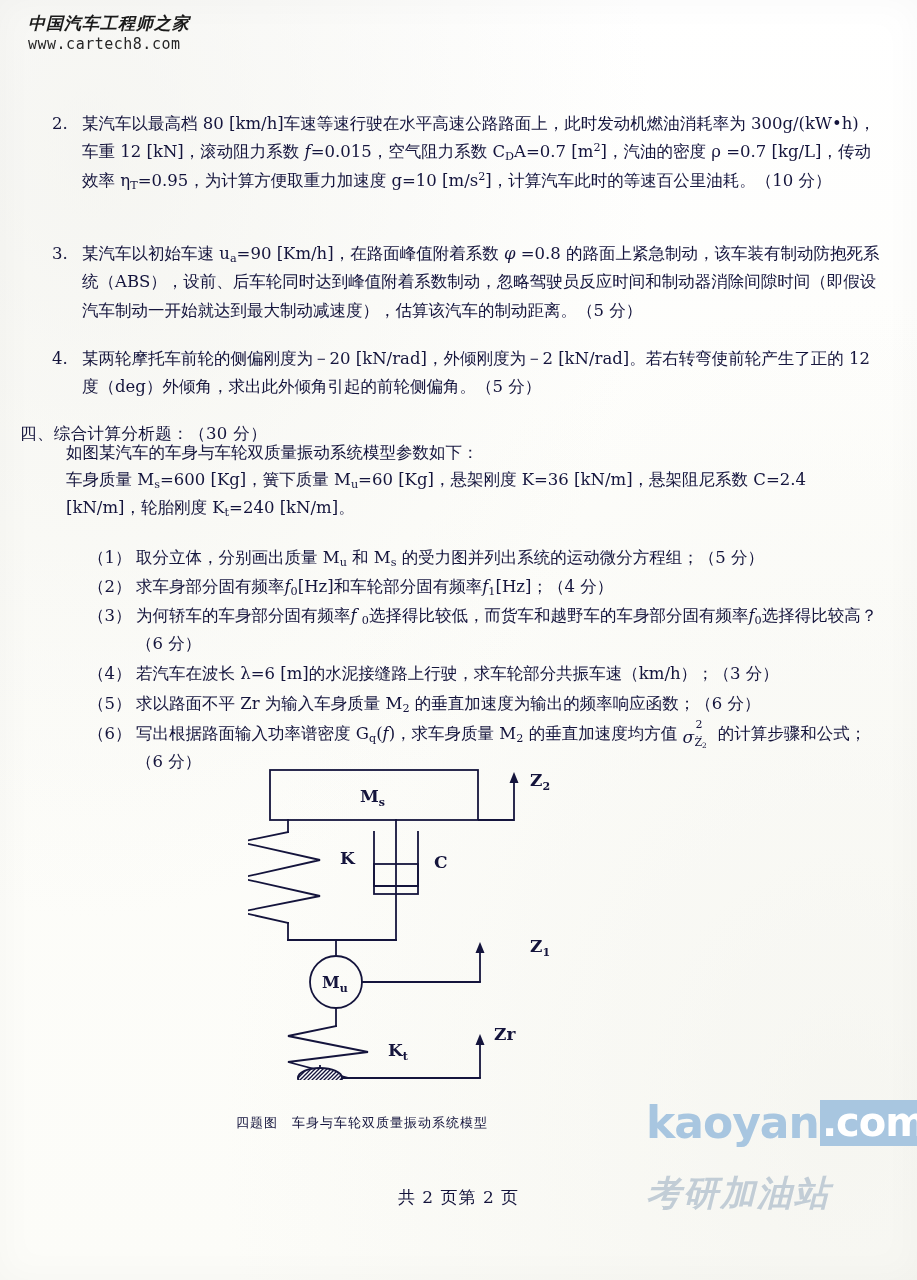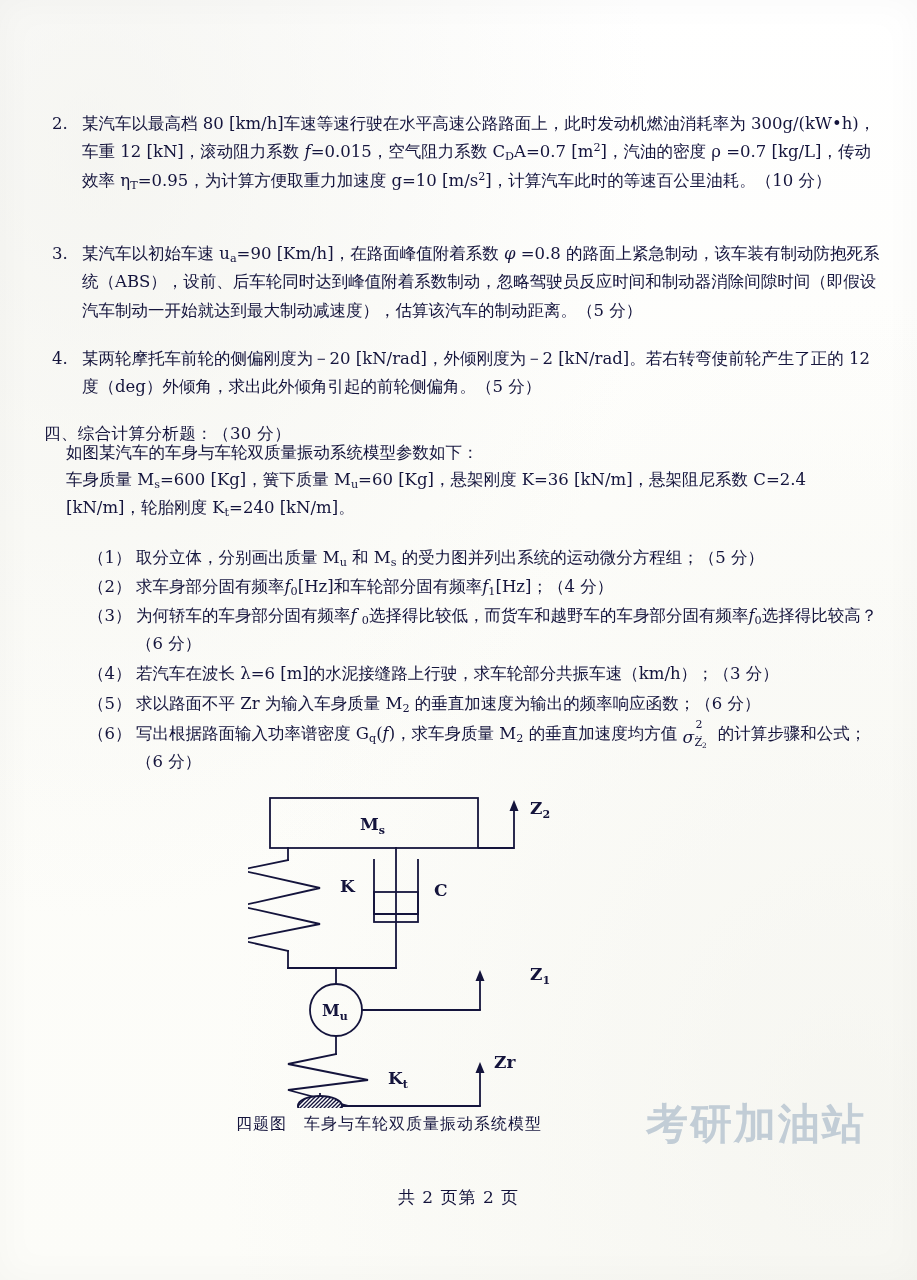--- a/index.html
+++ b/index.html
@@ -143,30 +143,30 @@
     left: 13px;
     top: 4px;
     font-size: 10px;
     letter-spacing: 1px;
   }
 
   
   .diagram {
     position: absolute;
     left: 248px;
-    top: 788px;
+    top: 760px;
     width: 420px;
     height: 320px;
   }
   .diagram svg { display: block; }
   .fig-caption {
     position: absolute;
     left: 236px;
     top: 1114px;
-    font-size: 16px;
+    font-size: 13px;
     letter-spacing: 1px;
   }
 
   
   .kaoyan {
     position: absolute;
     left: 646px;
     top: 1096px;
     width: 250px;
     height: 104px;
@@ -192,25 +192,26 @@
     font-size: 40px;
     color: #ffffff;
     background: #a8c6e0;
     padding: 2px 4px 4px 2px;
     letter-spacing: -1px;
     line-height: 1;
     margin-left: 1px;
   }
   .kaoyan .row2 {
     font-family: "DejaVu Sans", "Liberation Sans", sans-serif;
-    font-size: 42px;
+    font-size: 35px;
     color: #c2cdd6;
     letter-spacing: 2px;
-    margin-top: 0;
+    margin-top: 20px;
     font-weight: bold;
+    font-style: italic;
   }
 
   
   .footer {
     position: absolute;
     left: 0;
     top: 1186px;
     width: 917px;
     text-align: center;
     font-size: 17px;
@@ -218,20 +219,24 @@
   }
 </style>
 </head>
 <body>
 
 <div id="page">
 
   <div class="paper-tint"></div>
   <div class="edge-shade"></div>
 
+  <div class="site-header">
+    <div class="cn">中国汽车工程师之家</div>
+    <div class="url">www.cartech8.com</div>
+  </div>
 
   <div class="content">
 
     <div class="q-item" style="left:52px; top:110px; width:828px;">
       <div class="q-num">2.</div>
       <div class="q-body">
         某汽车以最高档 80 [km/h]车速等速行驶在水平高速公路路面上，此时发动机燃油消耗率为 300g/(kW•h)，车重 12 [kN]，滚动阻力系数 <span class="it">f</span>=0.015，空气阻力系数 C<sub>D</sub>A=0.7 [m<sup>2</sup>]，汽油的密度 ρ =0.7 [kg/L]，传动效率 η<sub>T</sub>=0.95，为计算方便取重力加速度 g=10 [m/s<sup>2</sup>]，计算汽车此时的等速百公里油耗。（10 分）
       </div>
     </div>
 
@@ -242,21 +247,21 @@
       </div>
     </div>
 
     <div class="q-item" style="left:52px; top:345px; width:828px;">
       <div class="q-num">4.</div>
       <div class="q-body">
         某两轮摩托车前轮的侧偏刚度为－20 [kN/rad]，外倾刚度为－2 [kN/rad]。若右转弯使前轮产生了正的 12 度（deg）外倾角，求出此外倾角引起的前轮侧偏角。（5 分）
       </div>
     </div>
 
-    <div class="sec-head" style="left:44px; top:423px;">四、综合计算分析题：（30 分）</div>
+    <div class="sec-head" style="left:20px; top:423px;">四、综合计算分析题：（30 分）</div>
 
     <div class="para" style="left:66px; top:439px; width:820px;">如图某汽车的车身与车轮双质量振动系统模型参数如下：</div>
 
     <div class="para" style="left:66px; top:466px; width:820px;">
       车身质量 M<sub>s</sub>=600 [Kg]，簧下质量 M<sub>u</sub>=60 [Kg]，悬架刚度 K=36 [kN/m]，悬架阻尼系数 C=2.4 [kN/m]，轮胎刚度 K<sub>t</sub>=240 [kN/m]。
     </div>
 
     <div class="sub-item" style="left:88px; top:544px; width:795px;">
       <div class="sub-num">（1）</div>
       <div class="sub-body">
@@ -369,18 +374,22 @@
         <text x="282" y="26" font-size="17">Z<tspan font-size="11" dy="4">2</tspan></text>
         <text x="282" y="192" font-size="17">Z<tspan font-size="11" dy="4">1</tspan></text>
         <text x="246" y="280" font-size="17">Zr</text>
       </g>
     </svg>
   </div>
 
   <div class="fig-caption">四题图　车身与车轮双质量振动系统模型</div>
 
   <div class="kaoyan">
+    <div class="row1">
+      <span class="ky">kaoyan</span>
+      <span class="dotcom">.com</span>
+    </div>
     <div class="row2">考研加油站</div>
   </div>
 
   <div class="footer">共 2 页第 2 页</div>
 
 </div>
 
 </body></html>

